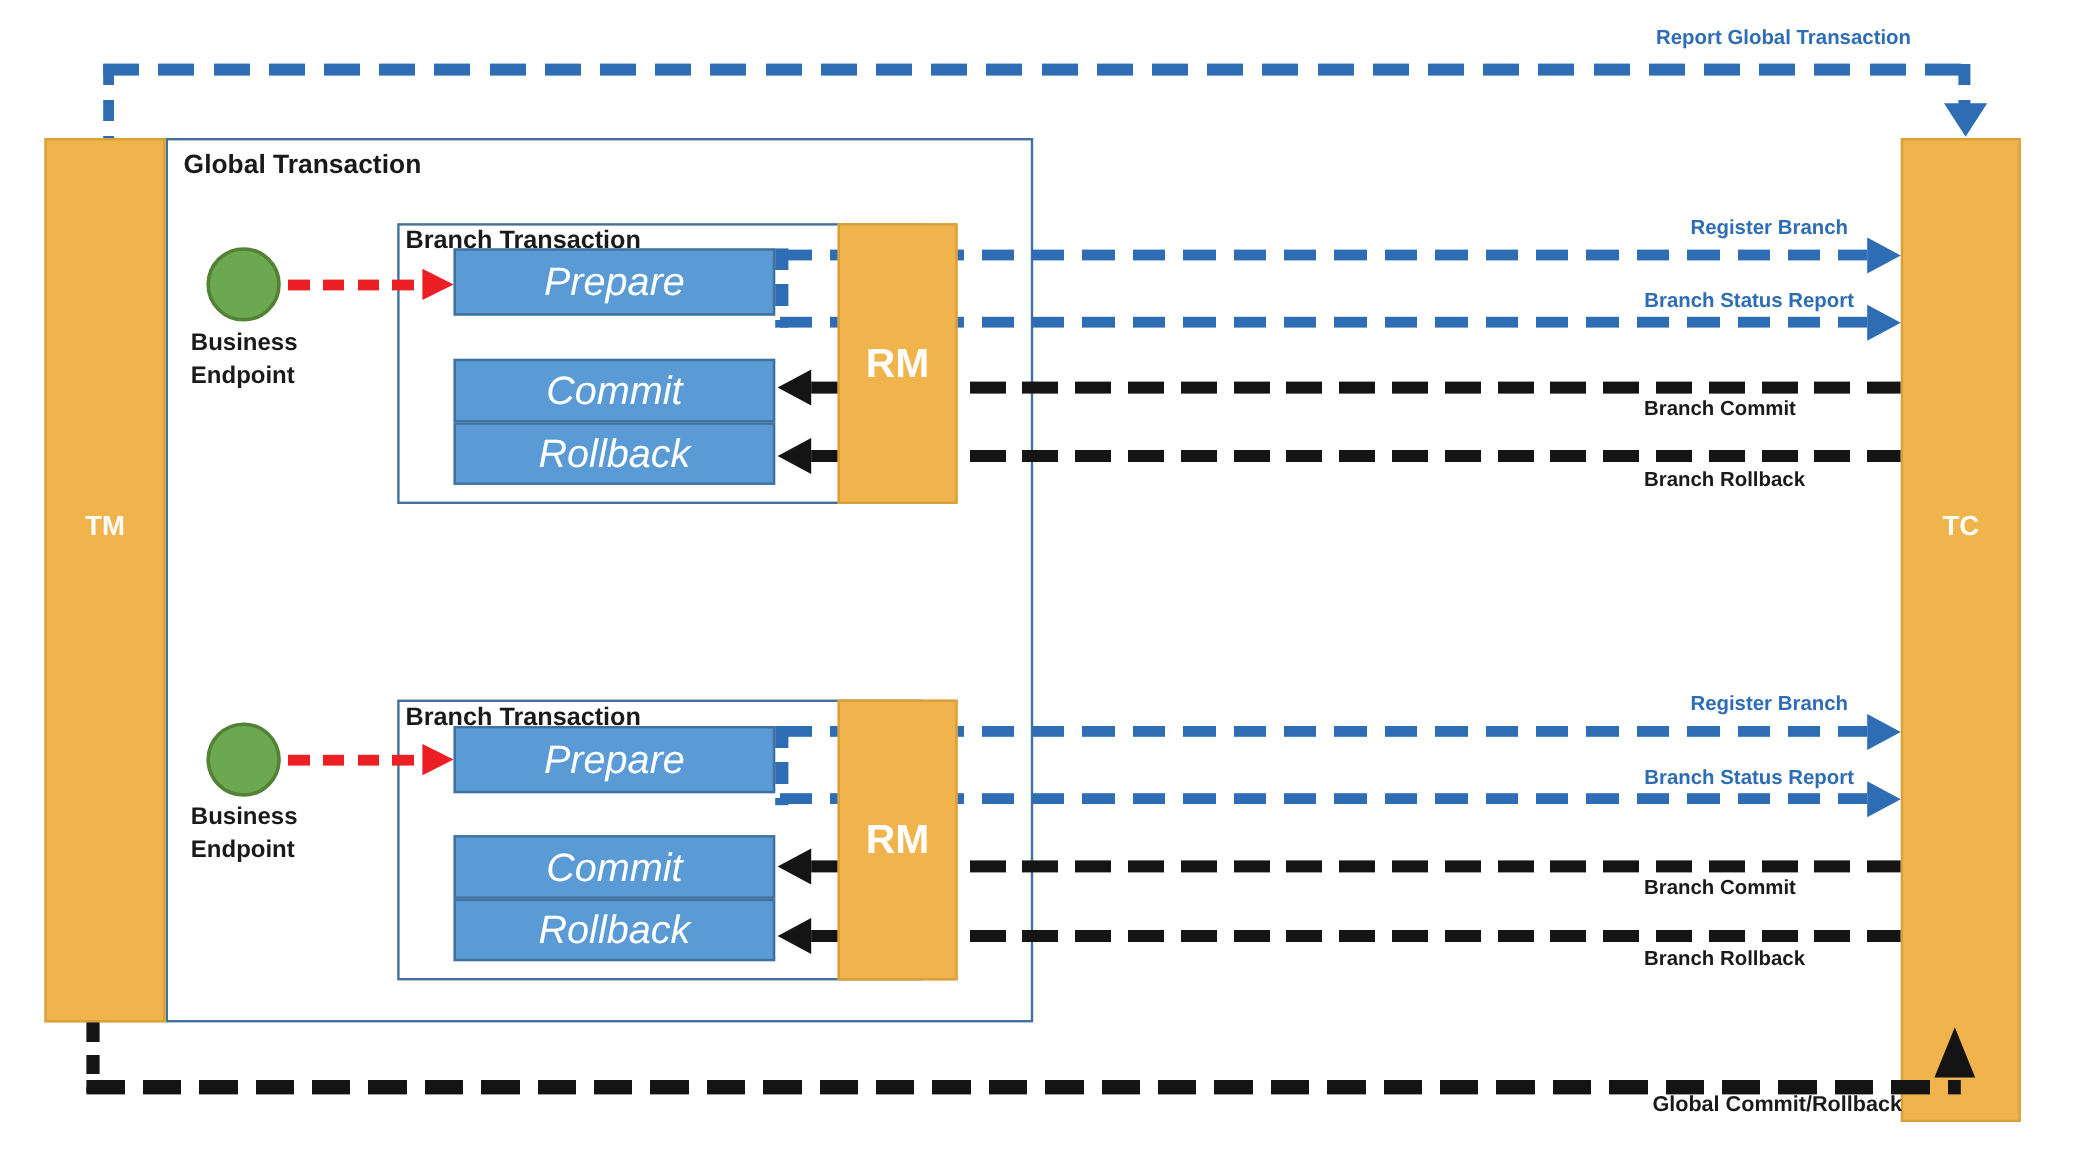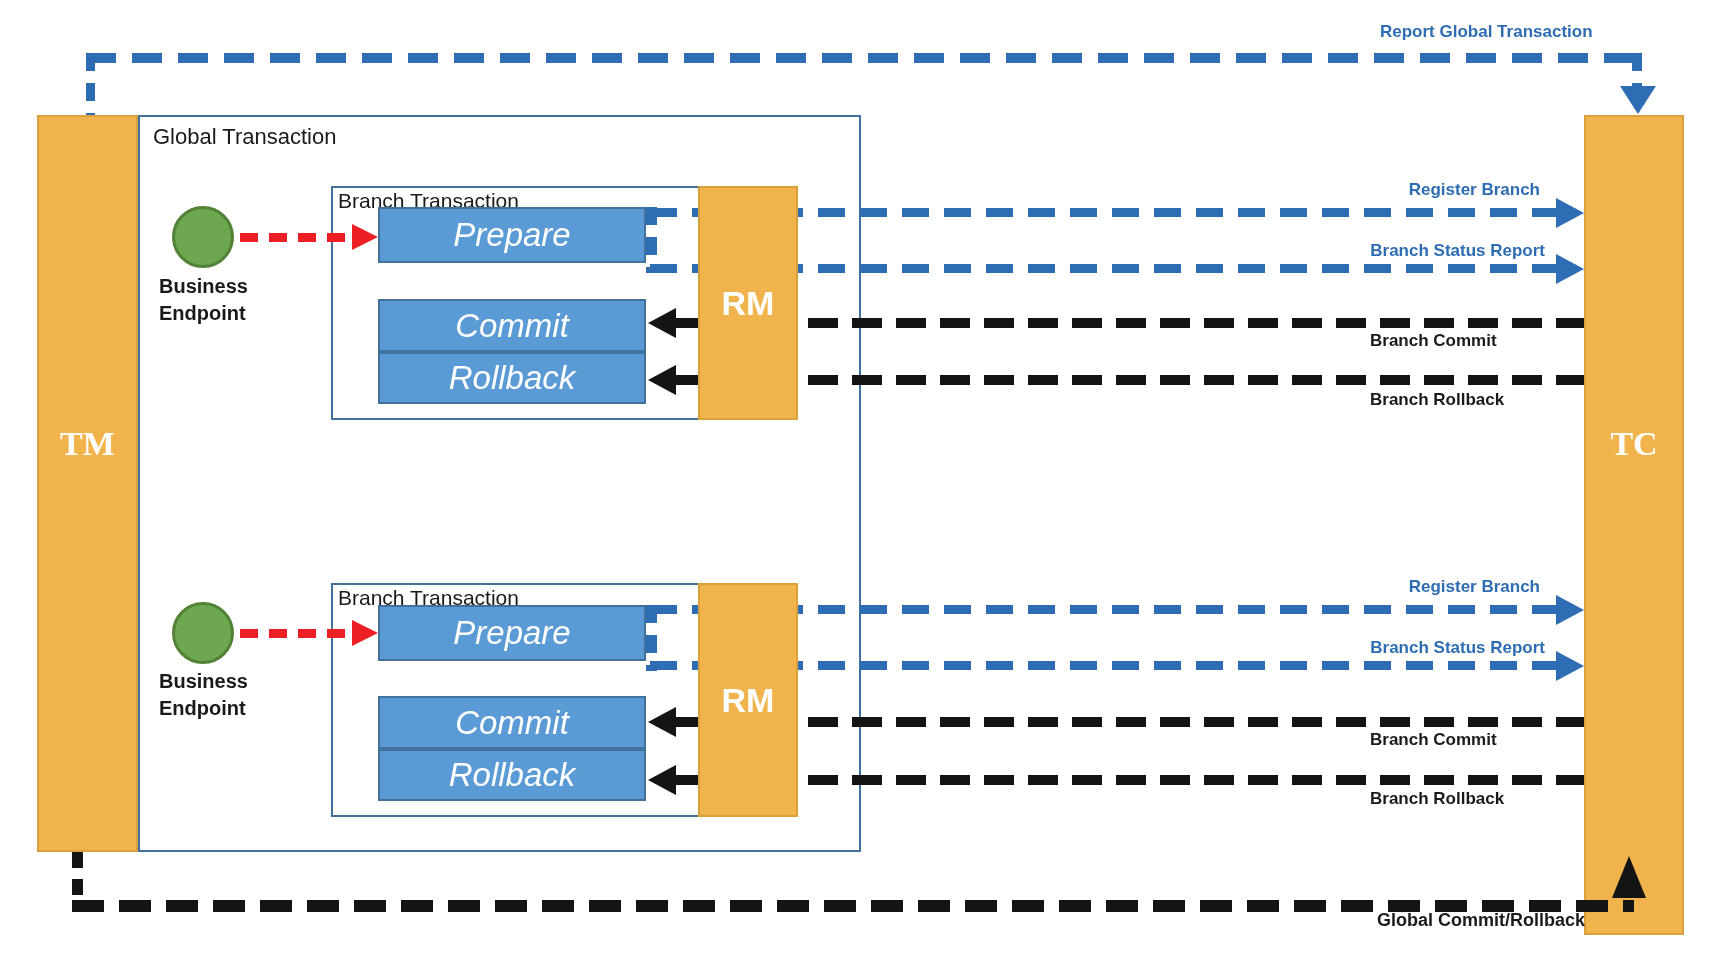--- a/index.html
+++ b/index.html
@@ -13,31 +13,31 @@
   html,body{margin:0;padding:0;background:#fff;}
   #diagram{
     position:relative; width:1731px; height:959px; background:#fff;
     font-family:"Liberation Sans", sans-serif; overflow:hidden;
   }
   .abs{position:absolute;}
   
   .frame{border:2px solid var(--outline); background:#fff; box-sizing:border-box;}
   .obar{background:var(--orange); border:2px solid var(--orange_border); box-sizing:border-box;}
   .obar .bar-label{position:absolute; left:0; right:0; top:308px; text-align:center;
-    color:#fff; font-size:34px; font-weight:bold;font-family:Liberation Serif, serif;}
+    color:#fff; font-size:23px; font-weight:bold;}
   .rm-box{background:var(--orange); border:2px solid var(--orange_border); box-sizing:border-box;
     display:flex; align-items:center; justify-content:center;
     color:#fff; font-size:34px; font-weight:bold;}
   .blue-box{background:var(--blue_box); border:2px solid var(--blue_box_border); box-sizing:border-box;
     display:flex; align-items:center; justify-content:center;
     color:#fff; font-size:33px; font-style:italic; font-weight:500;}
   .circle{width:62px; height:62px; border-radius:50%;
     background:var(--green); border:3px solid var(--green_border); box-sizing:border-box;}
   
-  .box-title{color:var(--label_dark); font-size:22px; font-weight:normal; white-space:nowrap;}
+  .box-title{color:var(--label_dark); font-size:22px; font-weight:bold; white-space:nowrap;}
   .ep-label{color:var(--label_dark); font-size:20px; font-weight:bold; line-height:27px;}
   .blue-lbl{color:var(--blue_line); font-size:17px; font-weight:bold; text-align:right; white-space:nowrap;}
   .blk-lbl{color:var(--label_dark); font-size:17px; font-weight:bold; text-align:left; white-space:nowrap;}
   
   .ln-blue-h{height:9px;  background:repeating-linear-gradient(90deg,  var(--blue_line) 0 27px, transparent 27px 42px);}
   .ln-blue-h.thick{height:10px; background:repeating-linear-gradient(90deg, var(--blue_line) 0 30px, transparent 30px 46px);}
   .ln-blue-v{width:9px;  background:repeating-linear-gradient(180deg, var(--blue_line) 0 18px, transparent 18px 30px);}
   .ln-blk-h{height:10px; background:repeating-linear-gradient(90deg,  var(--black_line) 0 30px, transparent 30px 44px);}
   .ln-blk-h.thick{height:12px; background:repeating-linear-gradient(90deg, var(--black_line) 0 32px, transparent 32px 47px);}
   .ln-blk-v{width:11px;  background:repeating-linear-gradient(180deg, var(--black_line) 0 16px, transparent 16px 27px);}

